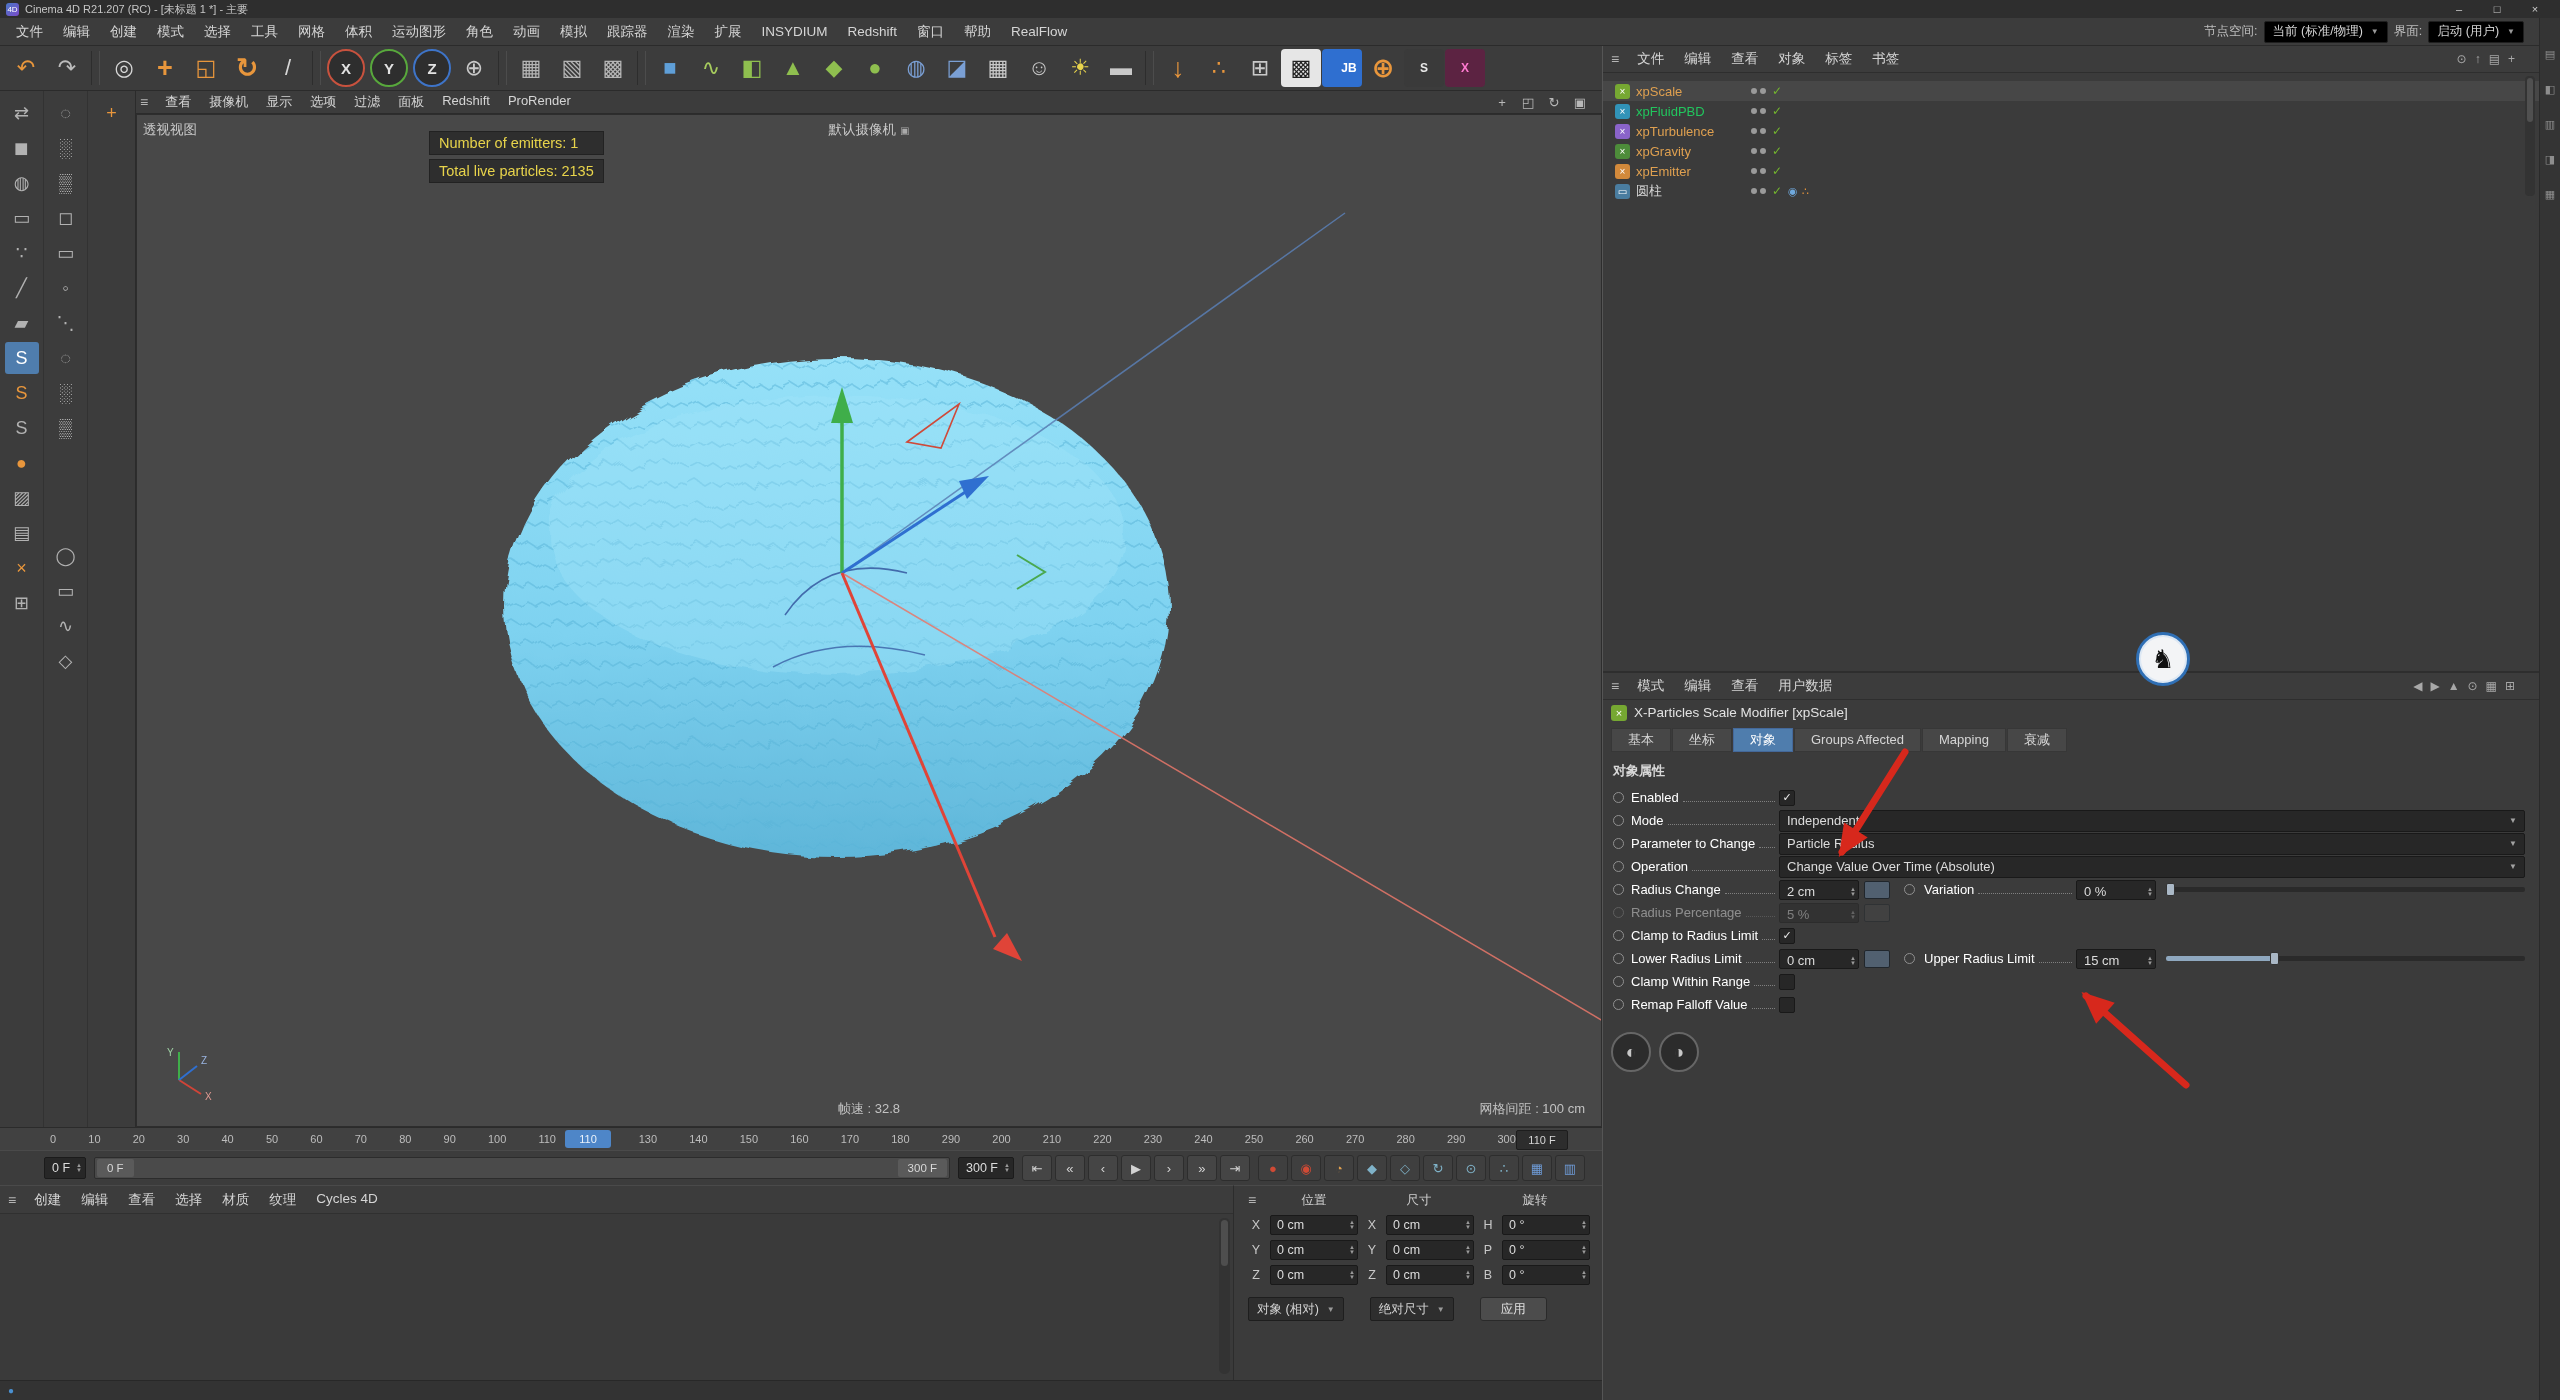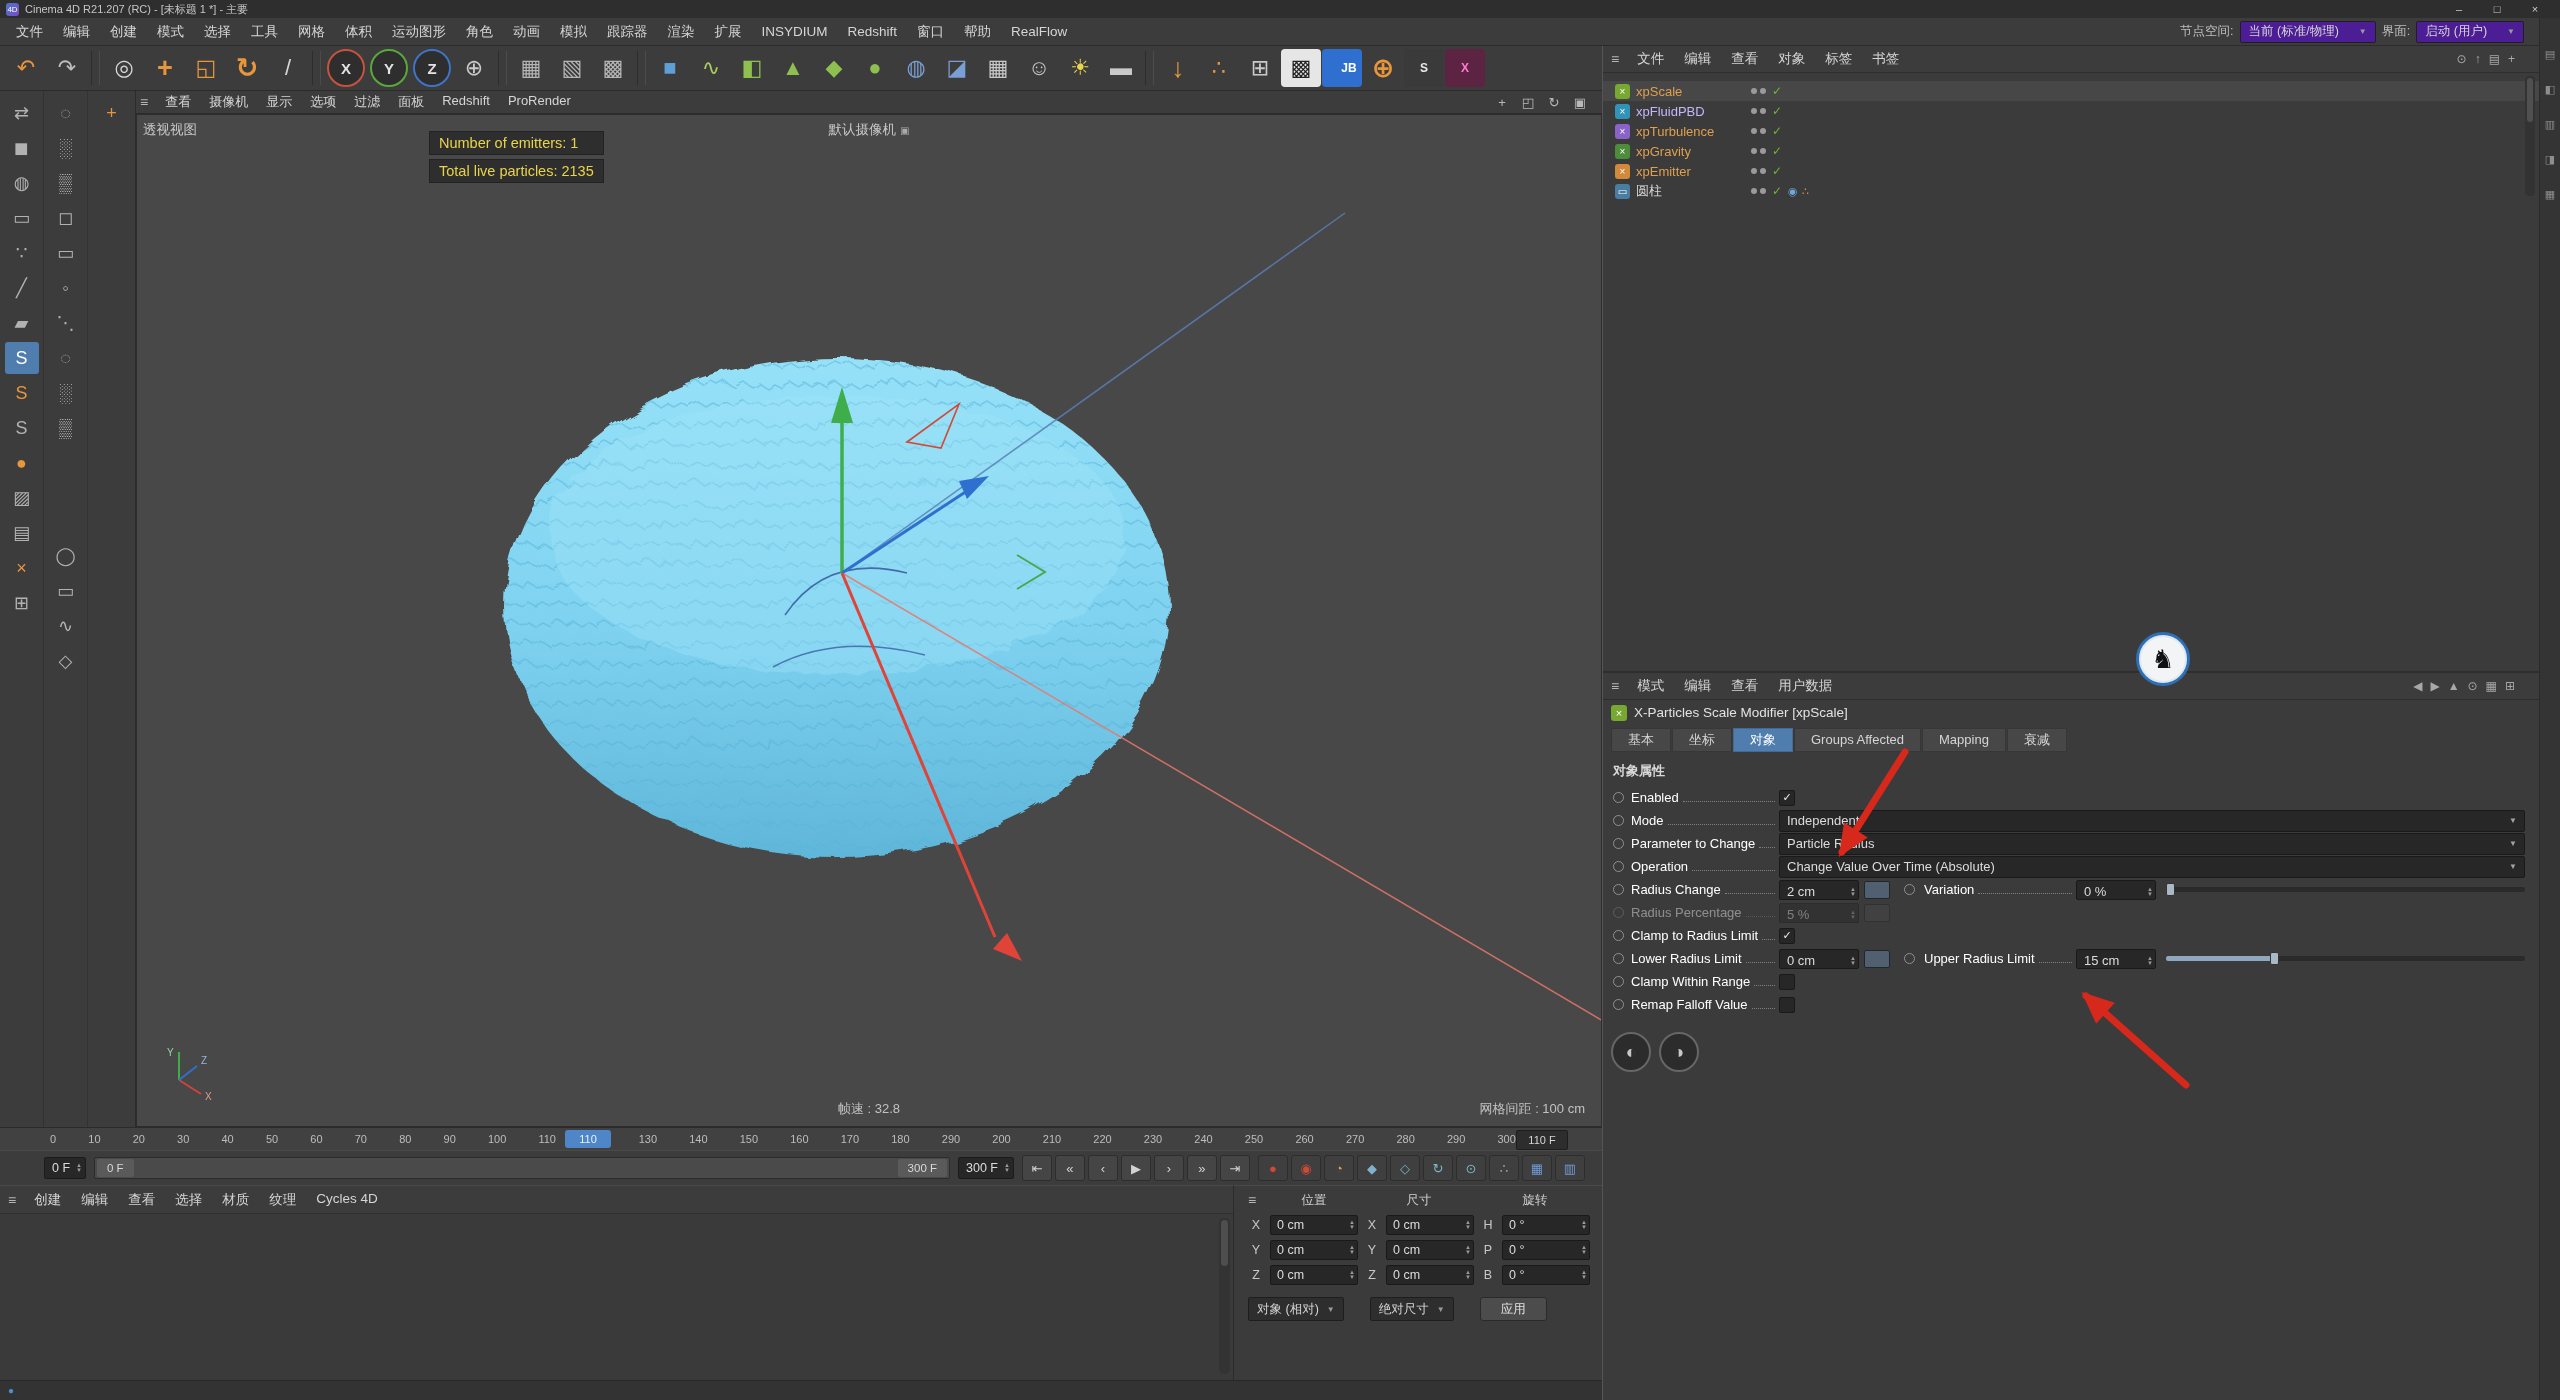--- a/index.html
+++ b/index.html
@@ -6,21 +6,21 @@
   body{width:2560px;height:1400px;background:#3c3c3c;font-family:"Liberation Sans","DejaVu Sans",sans-serif;color:#d0d0d0;overflow:hidden;position:relative;font-size:13px;}
   
   #titlebar{position:absolute;left:0;top:0;width:2560px;height:18px;background:#2e2e2e;display:flex;align-items:center;padding:0 6px;box-sizing:border-box;font-size:11px;color:#c6c6c6;}
   .appicon{width:13px;height:13px;border-radius:3px;background:linear-gradient(135deg,#4a78c8,#7a4ac8);color:#fff;font-size:8px;display:flex;align-items:center;justify-content:center;margin-right:6px;}
   .winbtns{margin-left:auto;display:flex;}
   .winbtns span{width:38px;text-align:center;font-size:11px;color:#cccccc;}
   
   #menubar{position:absolute;left:0;top:18px;width:2560px;height:28px;background:#3c3c3c;border-bottom:1px solid #2b2b2b;display:flex;align-items:center;padding:0 6px;box-sizing:border-box;font-size:13.5px;}
   .menu-item{padding:0 10px;color:#d5d5d5;white-space:nowrap;}
   .mb-right{margin-left:auto;display:flex;align-items:center;gap:6px;padding-right:30px;font-size:12.5px;color:#bdbdbd;}
-  .mini-select{height:20px;background:#4c1d95;border:1px solid #1f1f1f;border-radius:2px;display:flex;align-items:center;padding:0 8px;gap:20px;color:#d5d5d5;}
+  .mini-select{height:20px;background:#000000;border:1px solid #1f1f1f;border-radius:2px;display:flex;align-items:center;padding:0 8px;gap:8px;color:#d5d5d5;}
   .mini-select .arr{font-size:8px;color:#9a9a9a;}
   
   #toolbar{position:absolute;left:0;top:46px;width:1602px;height:45px;background:#3c3c3c;display:flex;align-items:center;padding-left:6px;box-sizing:border-box;gap:1px;border-bottom:1px solid #2b2b2b;}
   .tbtn{width:40px;height:38px;border-radius:4px;display:flex;align-items:center;justify-content:center;font-size:22px;color:#bdbdbd;flex:none;}
   .tbtn.big .g{font-size:27px;font-weight:bold;}
   .tbtn.sep{width:7px;height:34px;border-left:1px solid #2d2d2d;border-right:1px solid #4c4c4c;border-radius:0;margin:0 3px;}
   .tbtn.ax{width:34px;height:34px;border-radius:50%;background:#2e2e2e;border:2.5px solid #888;font-size:15px;font-weight:bold;color:#e2e2e2;margin:0 2px;}
   .tbtn.ring-x{border-color:#c8523e;}
   .tbtn.ring-y{border-color:#58a83c;}
   .tbtn.ring-z{border-color:#3e74c8;}
@@ -751,21 +751,21 @@
           <span class="om-check">✓</span>
           <span class="om-tag"></span>
           <span class="om-tag"></span>
         </div>
 
         <div class="om-row">
           <span class="om-left">
             <span class="om-icon" style="background: rgb(49, 147, 184);">
               <i style="font-style:normal">×</i>
             </span>
-            <span class="om-name" style="color: #c4b5fd;">xpFluidPBD</span>
+            <span class="om-name" style="color: #22c55e;">xpFluidPBD</span>
           </span>
           <span class="om-dots">
             <i></i>
             <i></i>
           </span>
           <span class="om-check">✓</span>
           <span class="om-tag"></span>
           <span class="om-tag"></span>
         </div>
 

